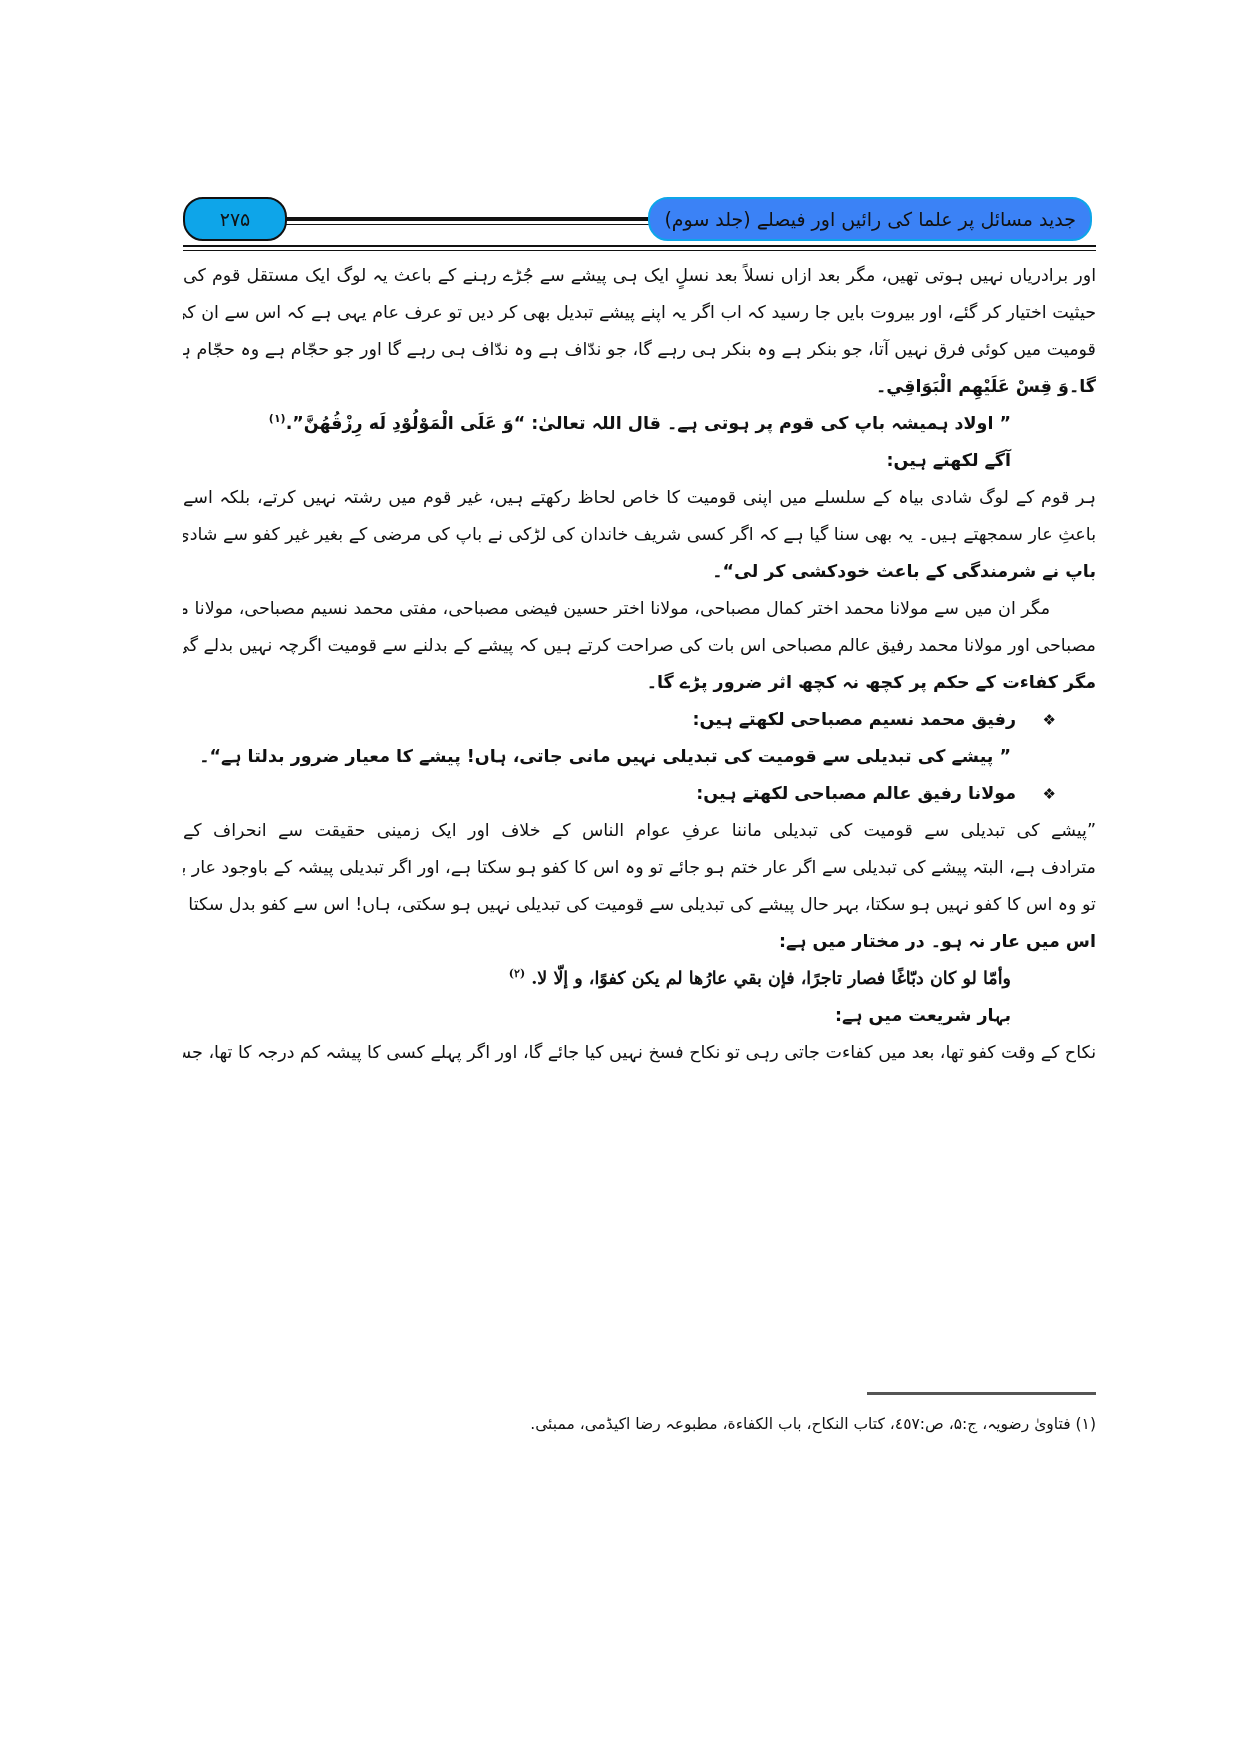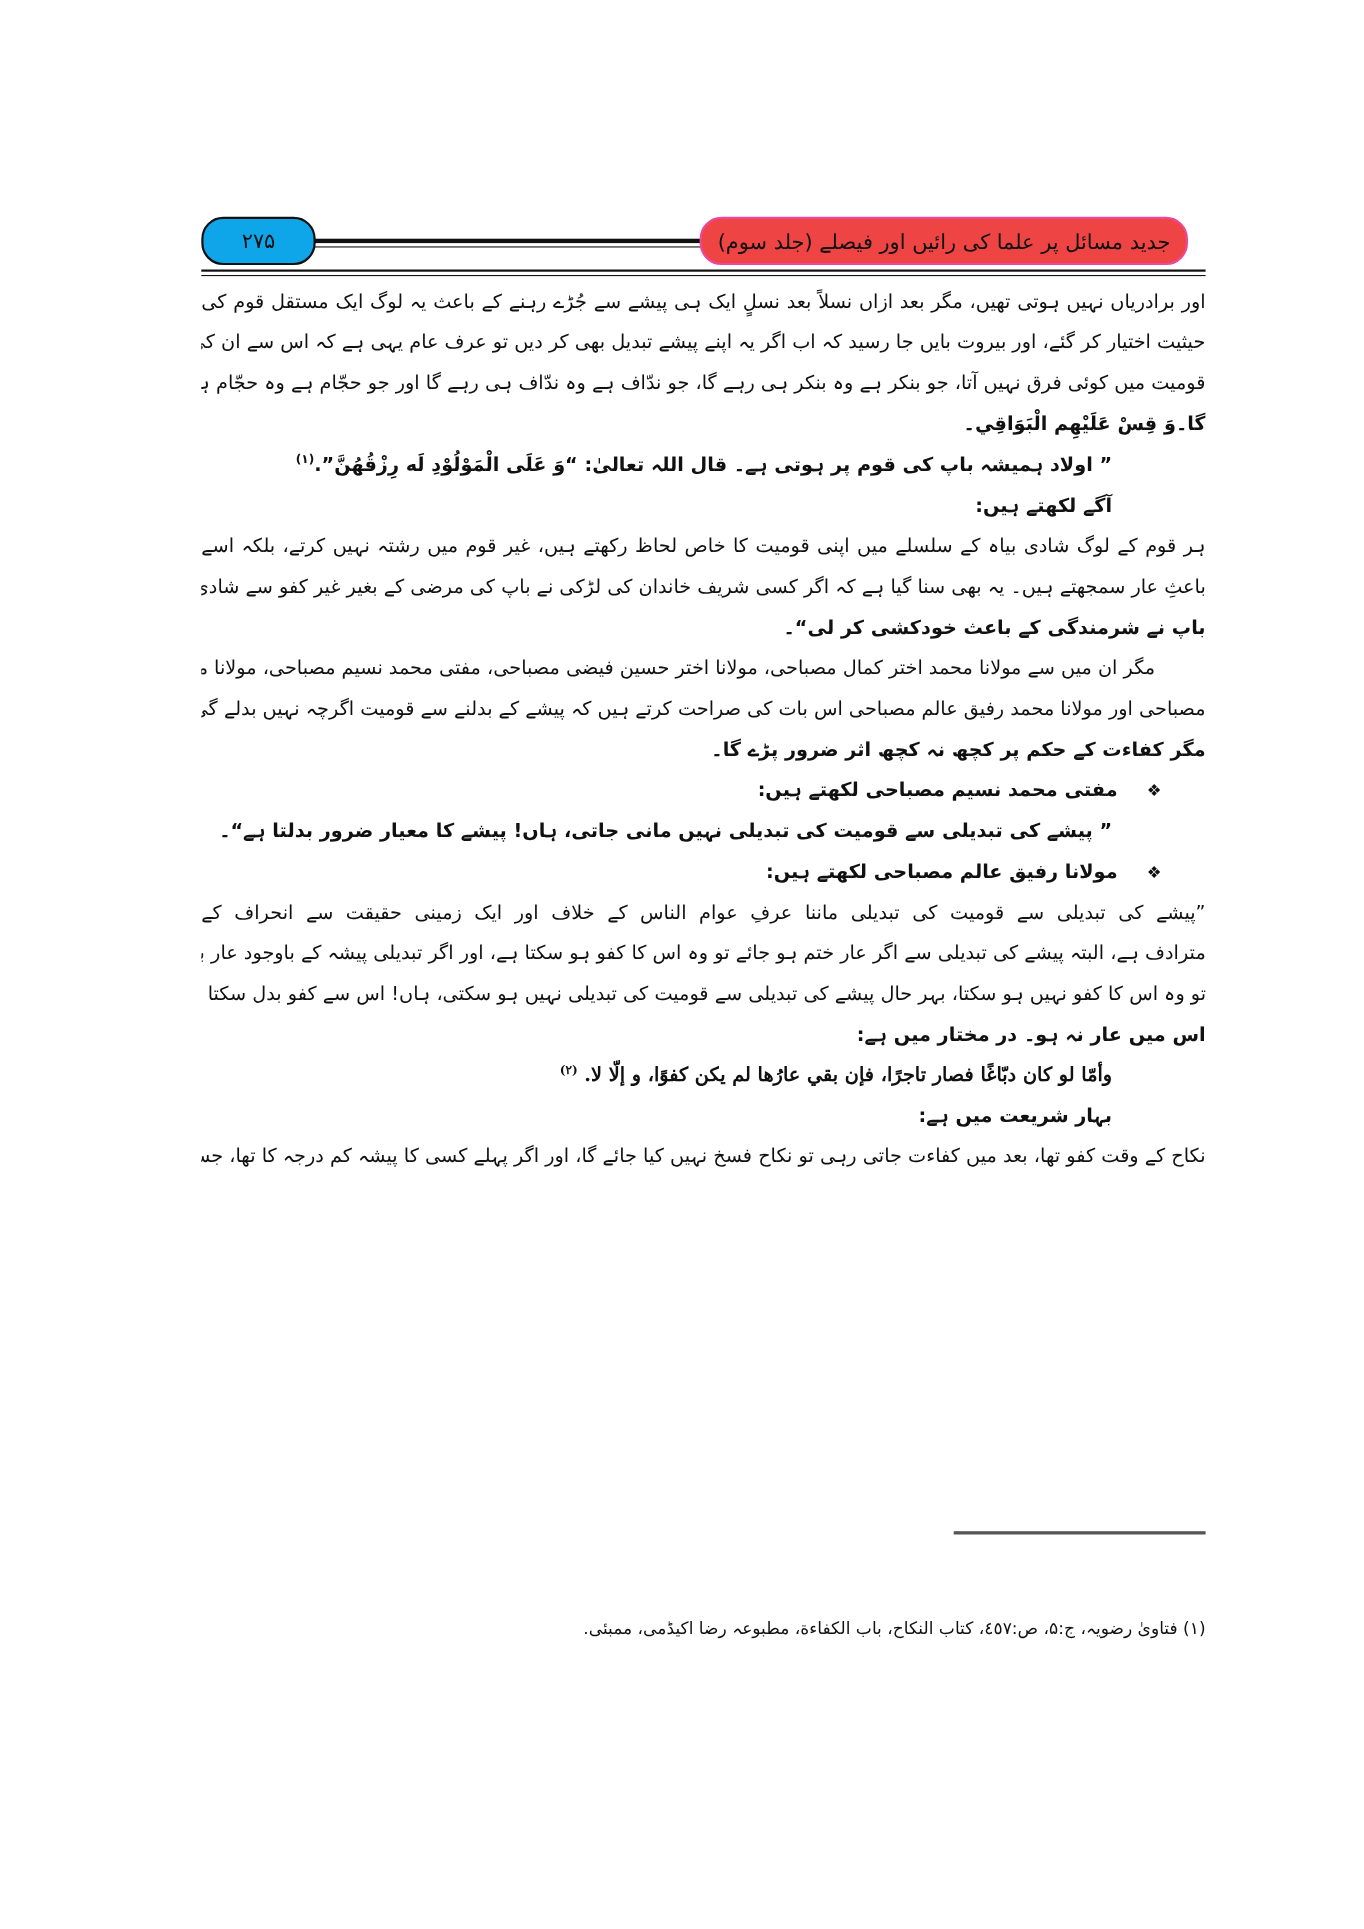--- a/index.html
+++ b/index.html
@@ -2,41 +2,41 @@
 <html><head>
   <meta charset="utf-8">
   <style>
     html, body { margin: 0; padding: 0; background: #ffffff; }
     body { width: 1240px; height: 1754px; position: relative; overflow: hidden; color: #111; }
     .page { position: absolute; left: 0; top: 0; width: 1240px; height: 1754px; }
 
     
     .hdr { position: absolute; left: 183px; top: 197px; width: 913px; height: 45px; }
     .pgbox { position: absolute; left: 0; top: 0; width: 100px; height: 40px; border: 2px solid #111; border-radius: 20px; display: flex; align-items: center; justify-content: center; font-family: "DejaVu Sans", sans-serif; font-size: 19px; direction: rtl; background: #0ea5e9; }
-    .titlebox { position: absolute; right: 16px; top: 0; height: 40px; padding: 0 14px; border: 2px solid #ec4899; border-radius: 20px; display: flex; align-items: center; font-family: "DejaVu Sans", sans-serif; font-size: 19px; direction: rtl; background: #ef4444; white-space: nowrap; }
+    .titlebox { position: absolute; right: 4px; top: 0; height: 40px; padding: 0 14px; border: 2px solid #0ea5e9; border-radius: 20px; display: flex; align-items: center; font-family: "DejaVu Sans", sans-serif; font-size: 19px; direction: rtl; background: #3b82f6; white-space: nowrap; }
     .hdrline1 { position: absolute; left: 103px; right: 315px; top: 20px; height: 4px; background: #111; }
     .hdrline2 { position: absolute; left: 103px; right: 315px; top: 27px; height: 1px; background: #111; }
     .rule1 { position: absolute; left: 183px; width: 913px; top: 245px; height: 2px; background: #111; }
     .rule2 { position: absolute; left: 183px; width: 913px; top: 250px; height: 1px; background: #111; }
 
     
     .body { position: absolute; left: 183px; top: 257px; width: 913px; direction: rtl; font-family: "DejaVu Sans", sans-serif; font-size: 17.5px; }
     .ln { height: 37px; line-height: 37px; white-space: nowrap; overflow: hidden; text-align: justify; text-align-last: justify; }
     .ln.last { text-align-last: right; font-weight: bold; }
     .ln.ind1 { padding-right: 40px; }
     .ln.ind2 { padding-right: 46px; }
     .ln.ind4 { padding-right: 85px; }
     .bullet { display: inline-block; width: 40px; font-size: 15px; text-align: center; }
     .arabic { font-family: "DejaVu Serif", serif; }
     sup { font-size: 11px; line-height: 0; }
 
     
     .fnrule { position: absolute; left: 867px; width: 229px; top: 1392px; height: 3px; background: #555; }
     .fn { position: absolute; left: 183px; width: 913px; direction: rtl; font-family: "DejaVu Sans", sans-serif; font-size: 15.5px; height: 28px; line-height: 28px; white-space: nowrap; }
-    .fn1 { top: 1466px; }
+    .fn1 { top: 1410px; }
     .fn2 { top: 1440px; }
   </style>
 </head>
 <body>
 
 <div class="page">
 
   <div class="hdr">
     <div class="pgbox">۲۷۵</div>
     <div class="hdrline1"></div>
@@ -59,21 +59,21 @@
 
     <div class="ln">ہر قوم کے لوگ شادی بیاہ کے سلسلے میں اپنی قومیت کا خاص لحاظ رکھتے ہیں، غیر قوم میں رشتہ نہیں کرتے، بلکہ اسے</div>
     <div class="ln">باعثِ عار سمجھتے ہیں۔ یہ بھی سنا گیا ہے کہ اگر کسی شریف خاندان کی لڑکی نے باپ کی مرضی کے بغیر غیر کفو سے شادی کر لی تو</div>
     <div class="ln last">باپ نے شرمندگی کے باعث خودکشی کر لی“۔</div>
 
     <div class="ln ind2">مگر ان میں سے مولانا محمد اختر کمال مصباحی، مولانا اختر حسین فیضی مصباحی، مفتی محمد نسیم مصباحی، مولانا محمد ہارون</div>
     <div class="ln">مصباحی اور مولانا محمد رفیق عالم مصباحی اس بات کی صراحت کرتے ہیں کہ پیشے کے بدلنے سے قومیت اگرچہ نہیں بدلے گی،</div>
     <div class="ln last">مگر کفاءت کے حکم پر کچھ نہ کچھ اثر ضرور پڑے گا۔</div>
 
     <div class="ln last ind1">
-      <span class="bullet">❖</span><span>مفتی محمد نسیم مصباحی لکھتے ہیں:</span>
+      <span class="bullet">❖</span><span>رفیق محمد نسیم مصباحی لکھتے ہیں:</span>
     </div>
     <div class="ln last ind4">” پیشے کی تبدیلی سے قومیت کی تبدیلی نہیں مانی جاتی، ہاں! پیشے کا معیار ضرور بدلتا ہے“۔</div>
     <div class="ln last ind1">
       <span class="bullet">❖</span><span>مولانا رفیق عالم مصباحی لکھتے ہیں:</span>
     </div>
 
     <div class="ln">”پیشے کی تبدیلی سے قومیت کی تبدیلی ماننا عرفِ عوام الناس کے خلاف اور ایک زمینی حقیقت سے انحراف کے</div>
     <div class="ln">مترادف ہے، البتہ پیشے کی تبدیلی سے اگر عار ختم ہو جائے تو وہ اس کا کفو ہو سکتا ہے، اور اگر تبدیلی پیشہ کے باوجود عار باقی رہے</div>
     <div class="ln">تو وہ اس کا کفو نہیں ہو سکتا، بہر حال پیشے کی تبدیلی سے قومیت کی تبدیلی نہیں ہو سکتی، ہاں! اس سے کفو بدل سکتا ہے جب کہ</div>
     <div class="ln last">اس میں عار نہ ہو۔ در مختار میں ہے:</div>

